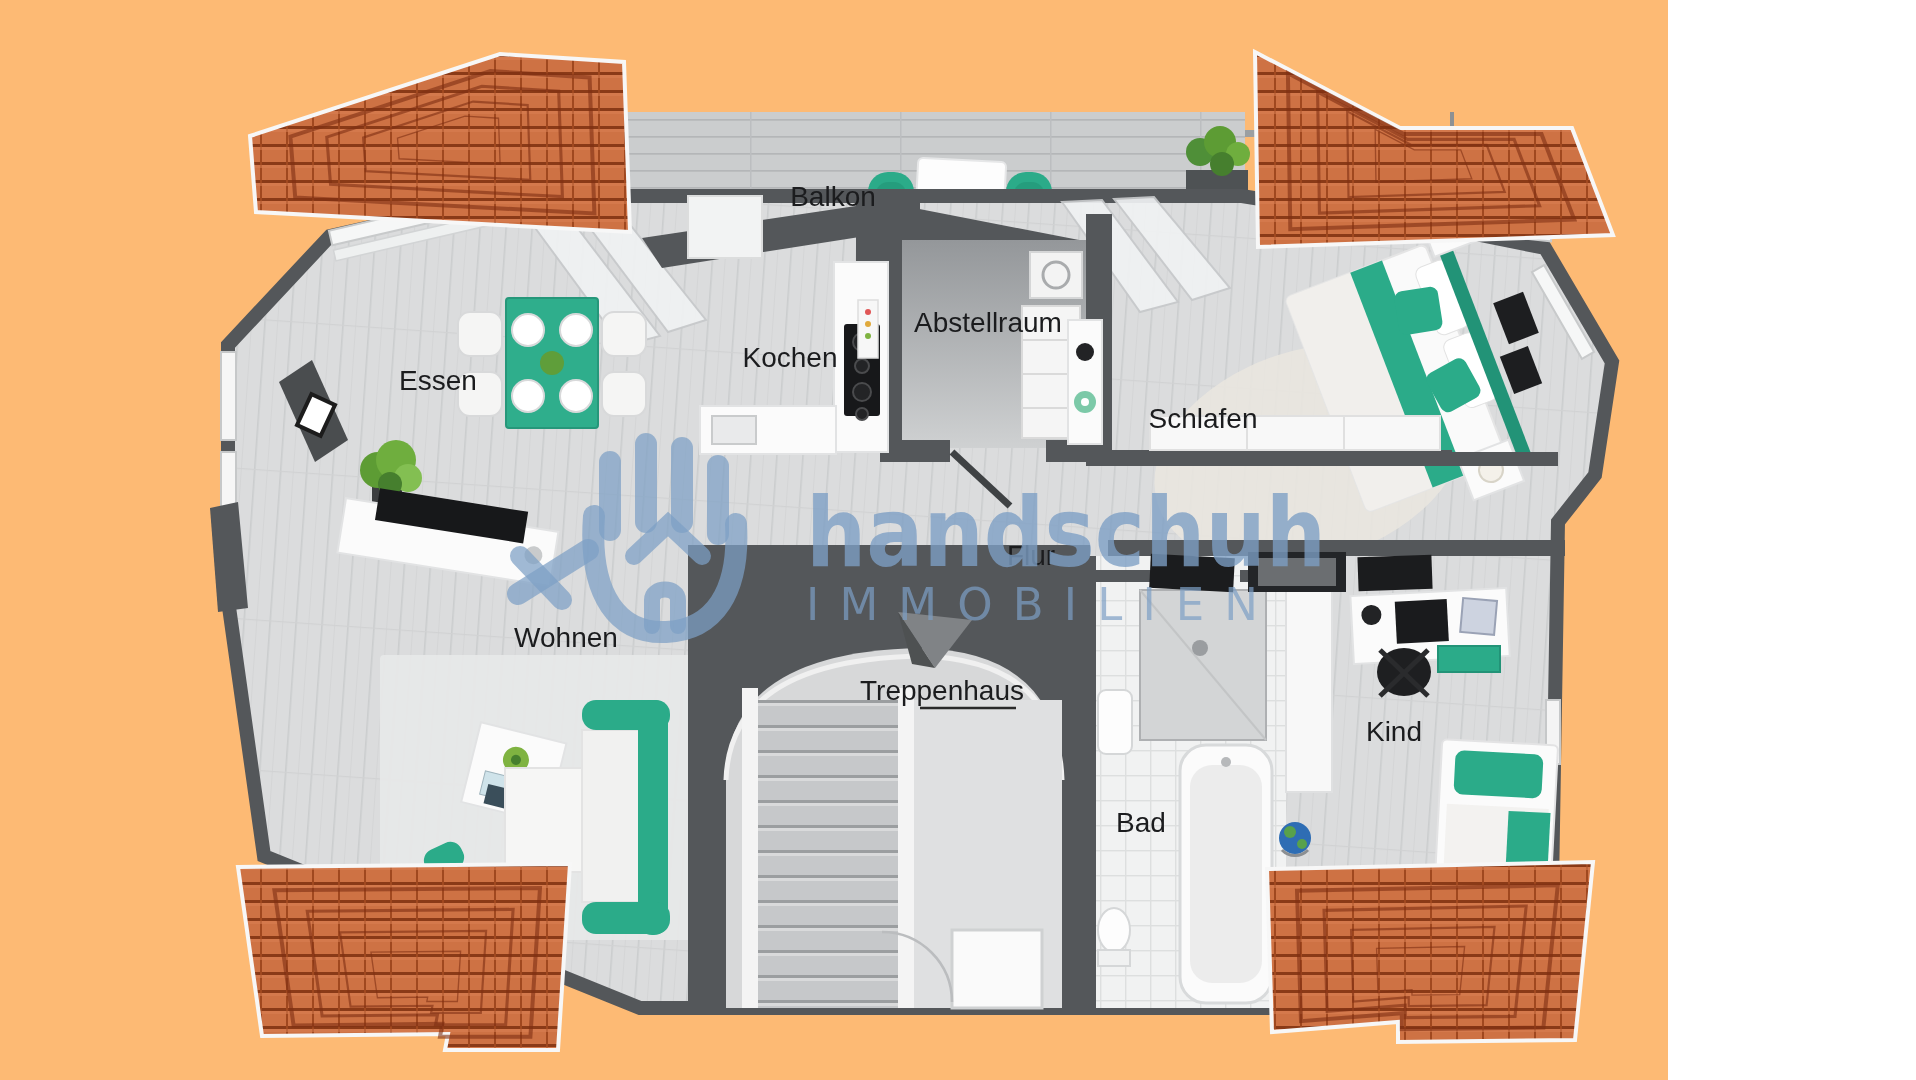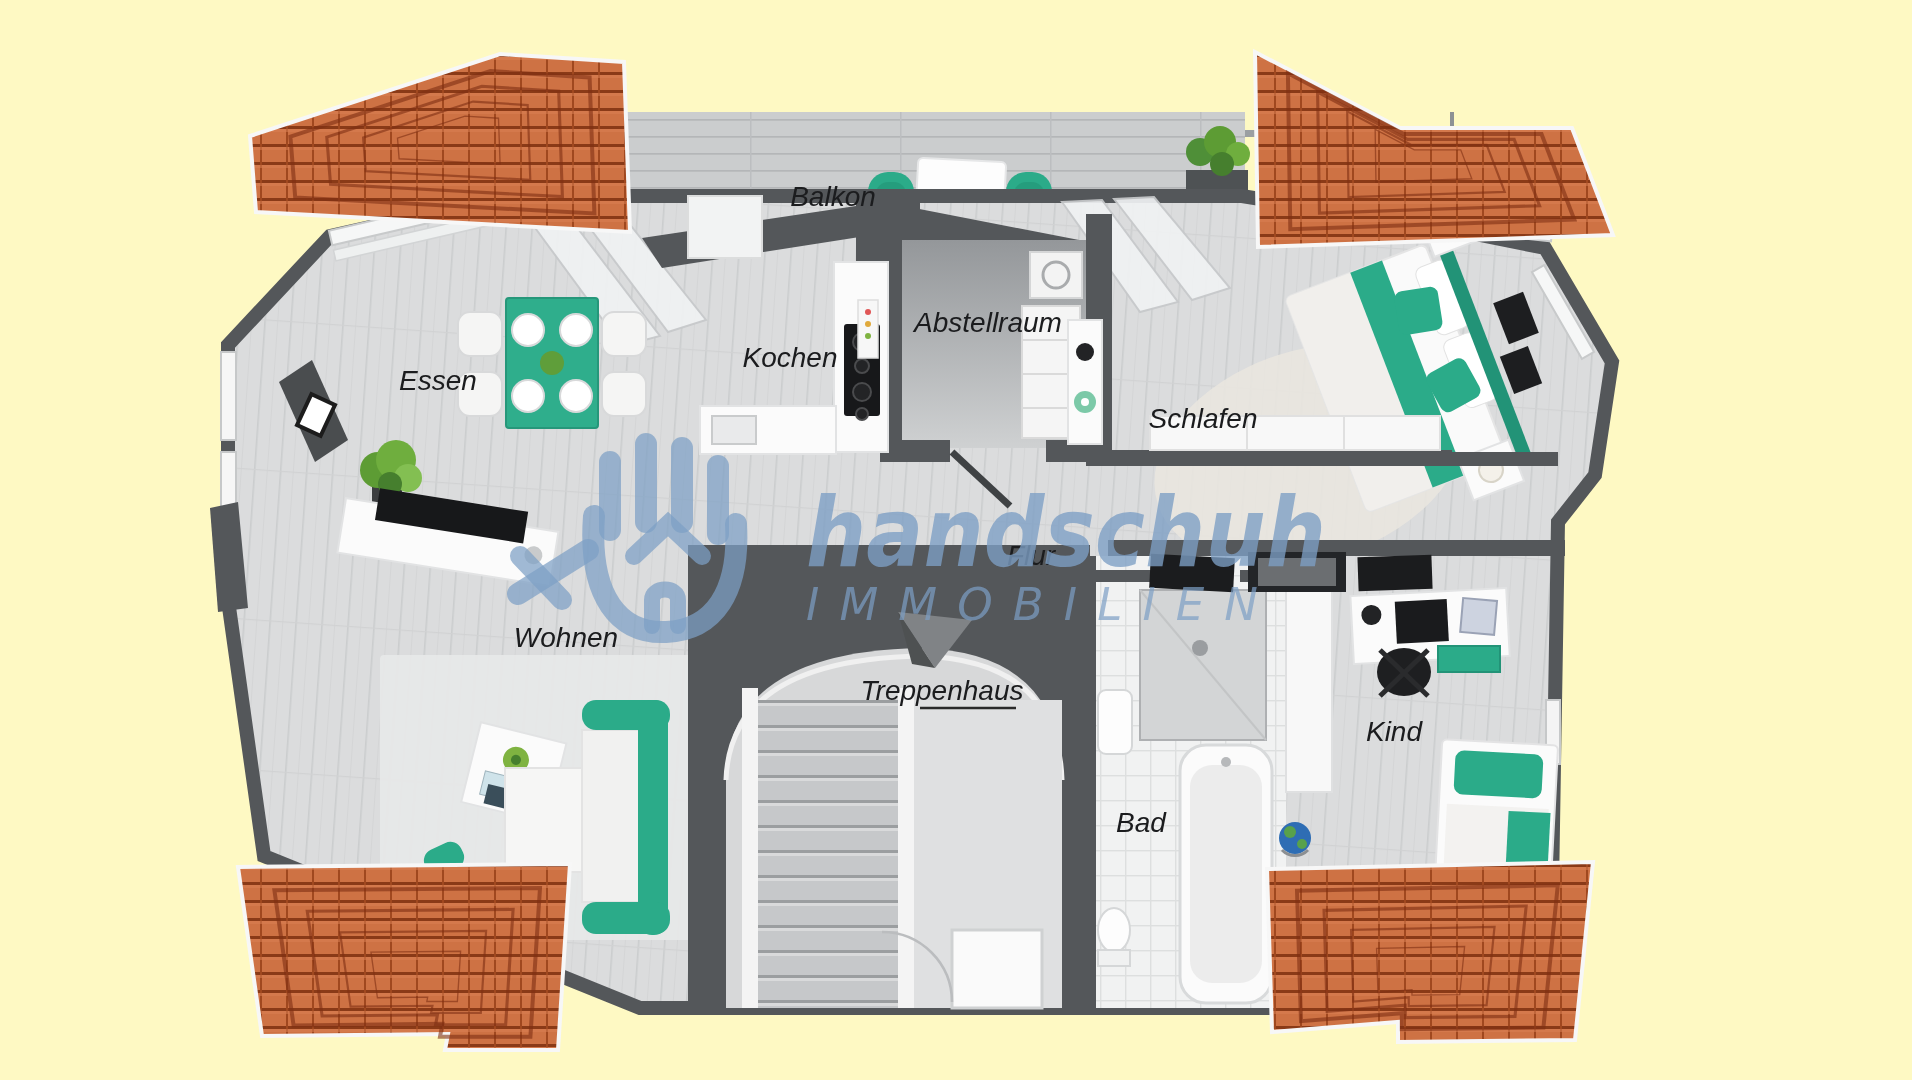--- a/index.html
+++ b/index.html
@@ -1,16 +1,16 @@
 <!DOCTYPE html>
 <html><head>
 <meta charset="utf-8">
 <style>
   html,body{margin:0;padding:0;background:#ffffff;}
-  #stage{position:relative;width:1912px;height:1080px;background:#fef9c3;overflow:hidden;font-style:italic;}
+  #stage{position:relative;width:1668px;height:1080px;background:#fdba74;overflow:hidden;}
   #plan-svg{position:absolute;left:0;top:0;}
   .room-label{font-family:"Liberation Sans",sans-serif;font-size:28px;fill:#1b1c1e;text-anchor:middle;}
   .wm-brand{font-family:"DejaVu Sans",sans-serif;font-weight:bold;fill:#7d9fc5;opacity:.78;}
   .wm-sub{font-family:"DejaVu Sans",sans-serif;fill:#7d9fc5;opacity:.7;}
   .wm-stroke{stroke:#7d9fc5;stroke-linecap:round;fill:none;opacity:.72;}
   .wallfill{fill:#54575a;}
   .white-furn{fill:#fbfbfb;stroke:#e2e3e4;stroke-width:2;}
   .glass{fill:#f0f2f3;stroke:#c7c9cb;stroke-width:2;opacity:.92;}
   .ridge{fill:none;stroke:#7e2f12;stroke-width:5;opacity:.6;}
   .rooffill{fill:url(#roofTiles);stroke:#f7f7f7;stroke-width:4;}

